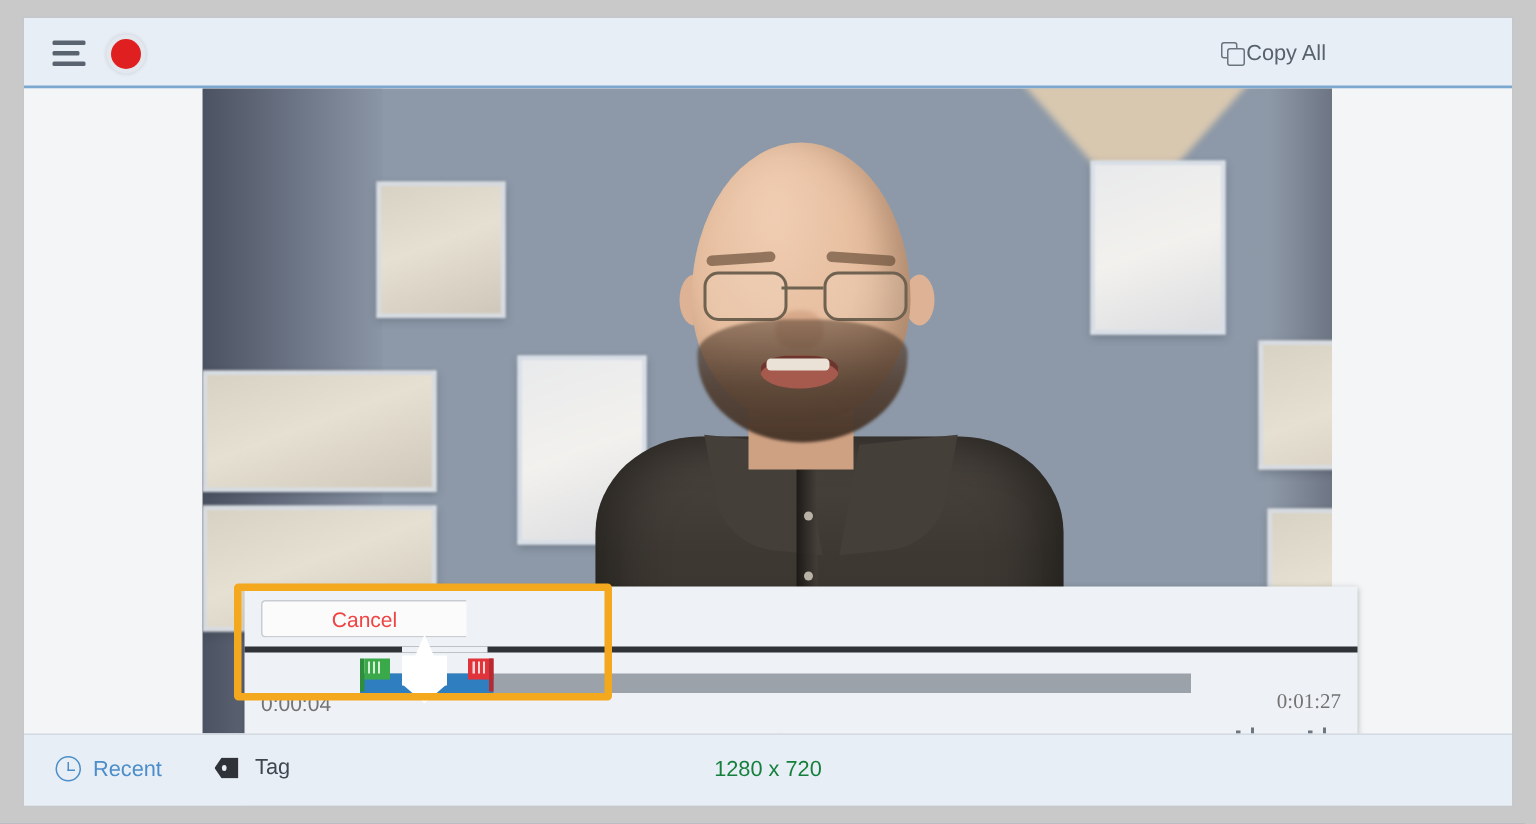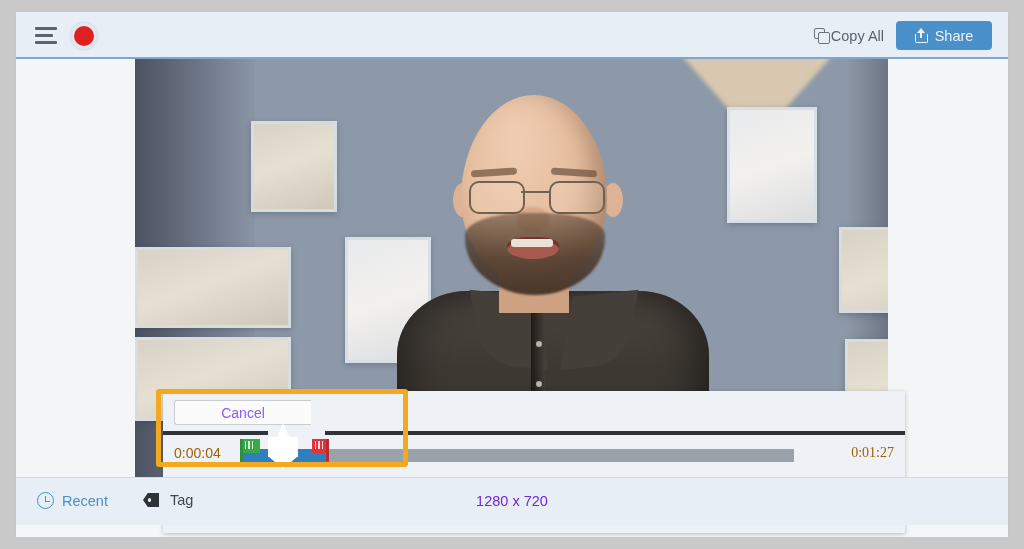--- a/index.html
+++ b/index.html
@@ -362,21 +362,21 @@
     display: flex;
   }
   .cancel-btn {
     width: 137px; height: 25px;
     background: #fbfbfb;
     border: 1px solid #c9cdd2;
     border-right: none;
     border-radius: 3px 0 0 3px;
     display: flex; align-items: center; justify-content: center;
     font-size: 14px;
-    color: #8b5cf6;
+    color: #ef4444;
     cursor: pointer;
     box-sizing: border-box;
   }
   .cut-btn {
     width: 119px; height: 25px;
     background: #4a90cb;
     border: 1px solid #3f81ba;
     border-radius: 0 3px 3px 0;
     display: flex; align-items: center; justify-content: center;
     font-size: 14px;
@@ -400,23 +400,23 @@
   }
 
   
   .timeline-row {
     position: absolute;
     left: 0; top: 46px;
     width: 742px; height: 34px;
   }
   .time-left, .time-right {
     position: absolute;
-    top: 8px;
+    top: 24px;
     font-size: 14px;
-    color: #a16207;
+    color: #737373;
   }
   .time-left { left: 11px; }
   .time-right { right: 11px; font-family: Liberation Serif, serif; }
 
   .track {
     position: absolute;
     left: 77px; top: 12px;
     width: 554px; height: 13px;
     background: #9ba2aa;
   }
@@ -636,21 +636,21 @@
     border: 5px solid #f4a81d;
     border-radius: 3px;
     box-sizing: border-box;
     pointer-events: none;
     z-index: 40;
   }
 
   
   .bottombar {
     position: absolute;
-    left: 0; bottom: 12px;
+    left: 0; bottom: 0;
     width: 992px;
     height: 48px;
     background: #e8eef5;
     border-top: 1px solid #d4dae1;
     box-sizing: border-box;
     padding-left: 40px;
   }
   .recent {
     position: absolute;
     left: 21px; top: 14px;
@@ -703,21 +703,21 @@
     border-radius: 50%;
   }
   .tag .label { font-size: 14.5px; color: #3e474f; }
 
   .dimensions {
     position: absolute;
     left: 0; top: 15px;
     width: 992px;
     text-align: center;
     font-size: 14.5px;
-    color: #6d28d9;
+    color: #15803d;
   }
 </style>
 </head>
 <body>
 
 <div id="app">
 
   <div class="topbar">
     <div class="hamburger">
       <i></i>
@@ -727,28 +727,20 @@
     <div class="record-dot"></div>
 
     <div class="copy-all">
       <span class="copy-icon">
         <b class="back"></b>
           <b class="front"></b>
       </span>
       <span class="label">Copy All</span>
     </div>
 
-    <div class="share-btn">
-      <span class="share-icon">
-        <span class="box"></span>
-          <span class="stem"></span>
-          <span class="arw"></span>
-      </span>
-      <span class="label">Share</span>
-    </div>
   </div>
 
   <div class="stage">
 
     <div class="video">
       <div class="wall"></div>
       <div class="wall-top-left-dark"></div>
       <div class="wall-right-dark"></div>
       <div class="light-cone"></div>
 

